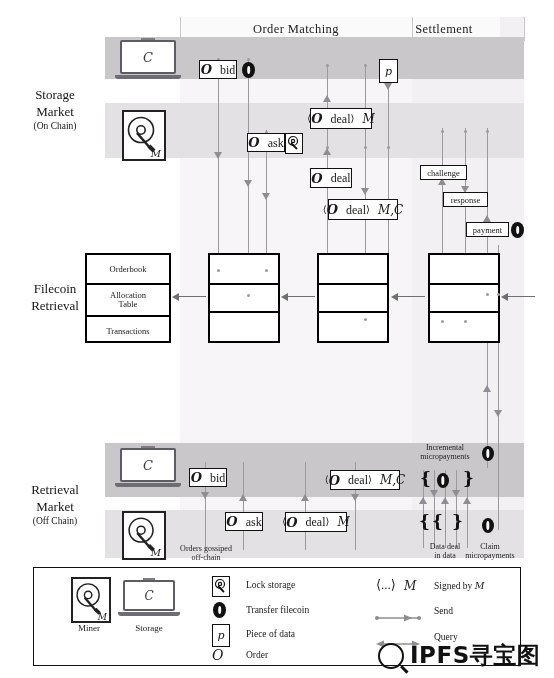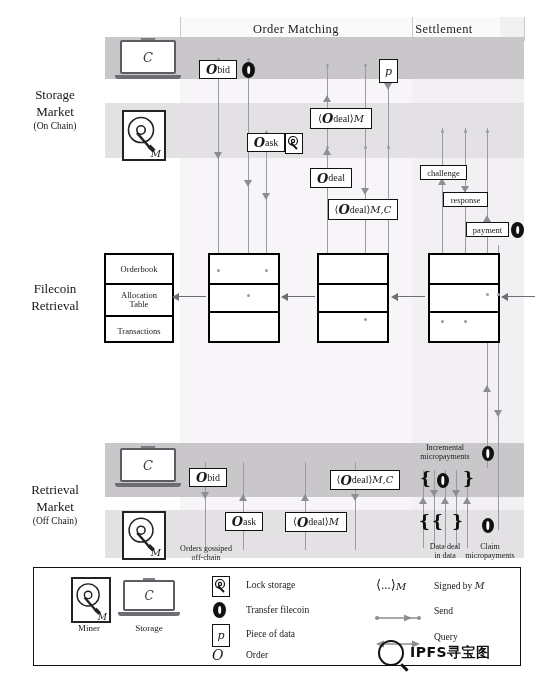--- a/index.html
+++ b/index.html
@@ -38,21 +38,21 @@
   .harrow-head{position:absolute;width:0;height:0;border-top:4px solid transparent;
        border-bottom:4px solid transparent;border-right:7px solid #6f6e74;}
 
   
   .msg{position:absolute;background:#ffffff;border:1.3px solid #111;
        display:flex;align-items:center;justify-content:center;
        font-size:10px;white-space:nowrap;padding:0 3px;box-sizing:border-box;
        line-height:1;}
   .msg .cal{font-family:"DejaVu Serif",serif;font-style:italic;font-size:13px;
             font-weight:600;}
-  .sub{font-size:10px;vertical-align:-1px;letter-spacing:0;}
+  .sub{font-size:12px;vertical-align:-1px;letter-spacing:0;margin-left:8px;}
   .mcal{font-family:"DejaVu Serif",serif;font-style:italic;}
 
   .plainmsg{position:absolute;background:#fff;border:1.1px solid #111;
        display:flex;align-items:center;justify-content:center;
        font-size:8.5px;white-space:nowrap;box-sizing:border-box;}
 
   
   .block{position:absolute;border:2px solid #000;background:#fff;box-sizing:border-box;}
   .block .seg{border-bottom:2px solid #000;box-sizing:border-box;
        display:flex;align-items:center;justify-content:center;
@@ -100,21 +100,21 @@
   .lg-cap{position:absolute;font-size:9px;text-align:center;}
 
   
   #wm{position:absolute;left:378px;top:640px;display:flex;align-items:center;
       gap:6px;color:#111;}
   #wm .mag{width:22px;height:22px;border:2.5px solid #111;border-radius:50%;
       position:relative;}
   #wm .mag::after{content:"";position:absolute;right:-7px;bottom:-4px;width:9px;
       height:2.5px;background:#111;transform:rotate(45deg);}
   #wm .wmtxt{font-family:"DejaVu Sans","Liberation Sans",sans-serif;
-      font-size:14px;font-weight:600;letter-spacing:.5px;}
+      font-size:23px;font-weight:600;letter-spacing:.5px;}
 </style>
 </head>
 <body>
 
 <div id="stage">
 
   <div class="colshade" style="left:180px;top:17px;width:232px;height:541px;"></div>
   <div class="colshade" style="left:412px;top:17px;width:112px;height:541px;background:#f2f0f3;"></div>
 
   <div class="colhdr" style="left:180px;width:232px;">
@@ -254,21 +254,21 @@
     <span>challenge</span>
   </div>
   <div class="plainmsg" style="left:443px;top:192px;width:45px;height:15px;">
     <span>response</span>
   </div>
   <div class="plainmsg" style="left:466px;top:222px;width:43px;height:15px;">
     <span>payment</span>
   </div>
   <div class="coin" style="left:511px;top:222px;width:13px;height:16px;"></div>
 
-  <div class="block" style="left:104px;top:253px;width:70px;height:90px;">
+  <div class="block" style="left:85px;top:253px;width:86px;height:90px;">
     <div class="seg" style="height:30px;">
       <span>Orderbook</span>
     </div>
     <div class="seg" style="height:32px;flex-direction:column;">
       <span>Allocation</span>
       <span>Table</span>
     </div>
     <div class="seg" style="height:28px;">
       <span>Transactions</span>
     </div>

